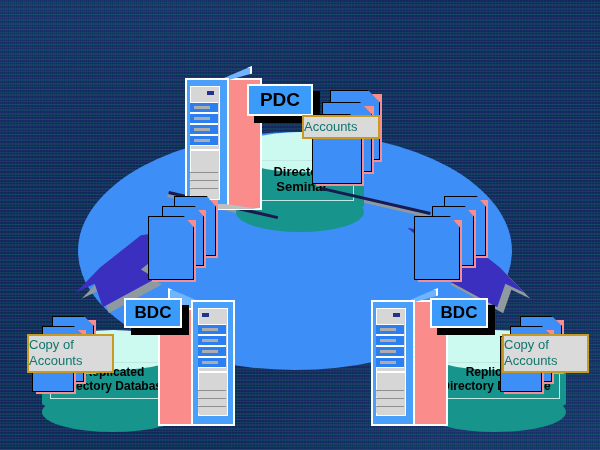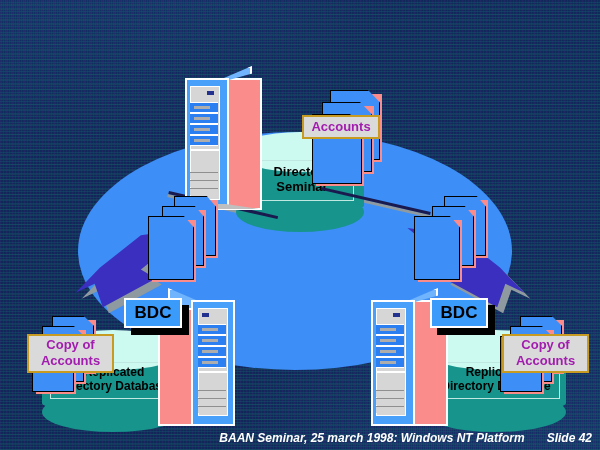--- a/index.html
+++ b/index.html
@@ -47,23 +47,22 @@
     color:#000;
     font-weight:bold;
     text-align:center;
     box-shadow:7px 7px 0 #000000;
     z-index:40;
   }
   .acct-box{       
     position:absolute;
     background:#dadada;
     border:2px solid #c79b22;
-    color:#a21caf;
-    font-weight:bold;
-    text-align:center;
+    color:#0f766e;
+    font-weight:normal;
     z-index:42;
   }
 
   
   .tower{position:absolute;z-index:30;}
   .tower .side{position:absolute;background:#fb8c8c;border:2px solid #ffffff;}
   .tower .face{position:absolute;background:#49a0fb;border:2px solid #ffffff;}
   .tower .topq{position:absolute;background:#6fb4fc;border:2px solid #ffffff;}
   .tower .bay{position:absolute;background:#d6d6d6;border:1px solid #ffffff;}
   .tower .slot{position:absolute;background:#2b7ff0;border-top:1px solid #ffffff;border-bottom:1px solid #ffffff;}
@@ -147,20 +146,21 @@
         <i></i>
       </div>
     <div class="bay" style="left:8px;top:86px;width:28px;height:48px;"></div>
     <div class="vent" style="left:8px;top:108px;width:28px;height:6px;"></div>
     <div class="vent" style="left:8px;top:116px;width:28px;height:6px;"></div>
     <div class="vent" style="left:8px;top:124px;width:28px;height:6px;"></div>
     <div class="base" style="left:3px;top:140px;width:74px;height:5px;
                 clip-path:polygon(0 0,55% 0,100% 100%,45% 100%);"></div>
   </div>
 
+  <div class="lbl" style="left:247px;top:84px;width:62px;height:28px;font-size:19px;line-height:28px;">PDC</div>
 
   <div class="docs" style="left:306px;top:86px;width:84px;height:102px;">
     <div class="pgsh" style="left:28px;top:8px;width:48px;height:68px;"></div>
     <div class="pg" style="left:24px;top:4px;width:48px;height:68px;clip-path:polygon(0 0,76% 0,100% 18%,100% 100%,0 100%);"></div>
     <div class="pgsh" style="left:20px;top:20px;width:48px;height:68px;"></div>
     <div class="pg" style="left:16px;top:16px;width:48px;height:68px;clip-path:polygon(0 0,76% 0,100% 18%,100% 100%,0 100%);"></div>
     <div class="pgsh" style="left:10px;top:32px;width:48px;height:68px;"></div>
     <div class="pg" style="left:6px;top:28px;width:48px;height:68px;clip-path:polygon(0 0,76% 0,100% 18%,100% 100%,0 100%);"></div>
   </div>
 
@@ -293,17 +293,14 @@
     <div class="pg" style="left:14px;top:10px;width:40px;height:54px;clip-path:polygon(0 0,76% 0,100% 18%,100% 100%,0 100%);"></div>
     <div class="pgsh" style="left:8px;top:24px;width:40px;height:54px;"></div>
     <div class="pg" style="left:4px;top:20px;width:40px;height:54px;clip-path:polygon(0 0,76% 0,100% 18%,100% 100%,0 100%);"></div>
   </div>
 
   <div class="acct-box" style="left:502px;top:334px;width:83px;height:34px;font-size:13px;line-height:16px;padding-top:1px;">
     <span>Copy of</span><br>
     <span>Accounts</span>
   </div>
 
-  <div id="footer">
-    <span>BAAN Seminar, 25 march 1998: Windows NT Platform</span><span class="gap"></span><span>Slide 42</span>
-  </div>
 
 </div>
 
 </body></html>

